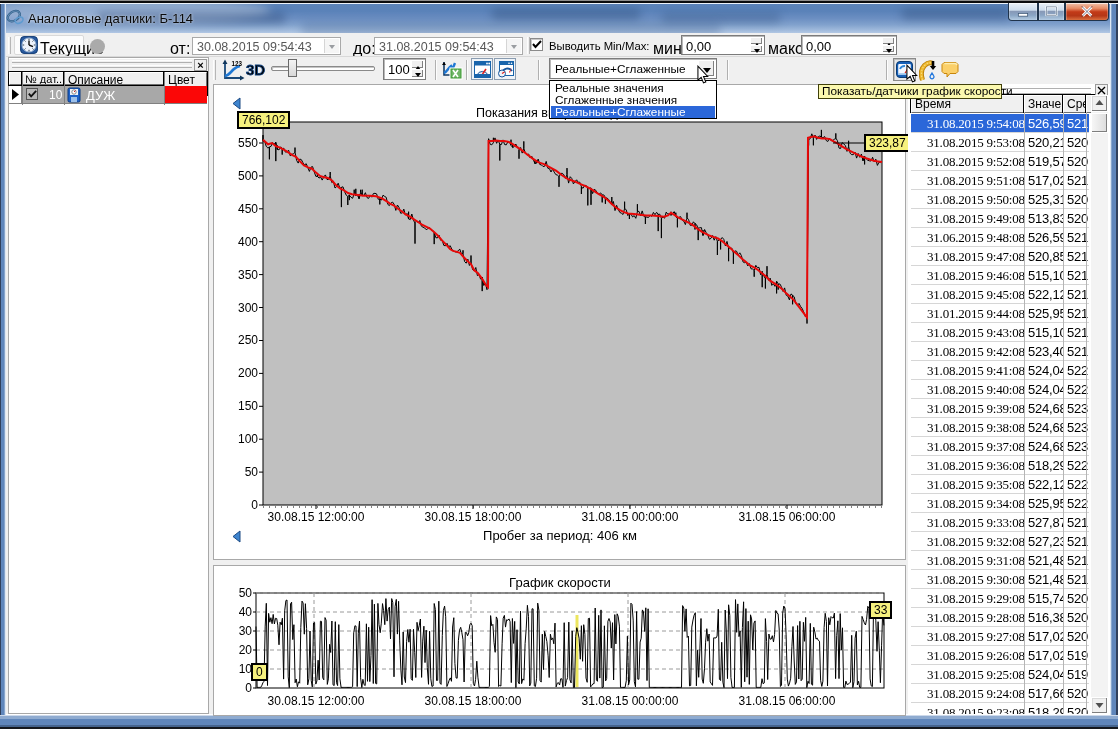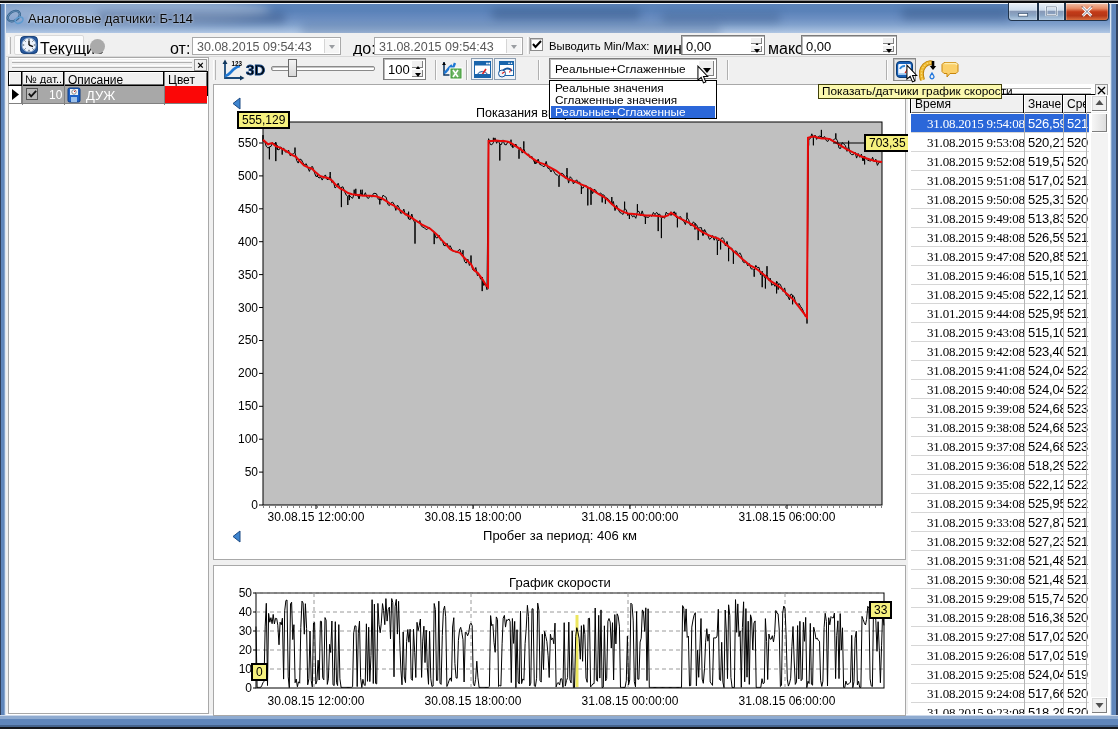--- a/index.html
+++ b/index.html
@@ -338,22 +338,22 @@
 <line x1="630" y1="505" x2="630" y2="509" stroke="#000"></line>
 <text x="787" y="521" text-anchor="middle">31.08.15 06:00:00</text>
 <line x1="787" y1="505" x2="787" y2="509" stroke="#000"></line>
   <line x1="263" y1="507" x2="882" y2="507" stroke="#000" stroke-dasharray="1,5"></line>
   <path d="M263.0,141.1 L263.0,135.1 L263.0,141.7 L264.6,140.9 L266.2,146.3 L267.8,147.9 L269.4,147.4 L269.4,159.3 L269.4,146.9 L271.0,146.4 L272.6,142.5 L274.2,144.2 L275.8,142.2 L275.8,161.1 L275.8,142.5 L277.4,149.7 L277.4,145.4 L277.4,149.2 L279.0,149.9 L280.6,146.8 L282.2,148.4 L282.2,154.6 L282.2,148.8 L283.8,148.2 L285.4,152.1 L287.0,151.9 L288.6,150.2 L290.2,155.8 L291.8,154.5 L293.4,153.7 L295.0,152.4 L295.0,147.6 L295.0,152.1 L296.6,160.4 L298.2,163.1 L299.8,159.0 L301.4,159.7 L303.0,162.8 L304.6,165.0 L306.2,163.7 L307.8,167.5 L309.4,171.4 L311.0,167.1 L312.6,166.6 L314.2,171.8 L315.8,176.3 L317.4,176.5 L317.4,173.5 L317.4,176.1 L319.0,178.1 L320.6,177.0 L322.2,180.1 L323.8,176.8 L325.4,174.9 L327.0,179.5 L328.6,179.4 L330.2,175.6 L330.2,172.0 L330.2,175.9 L331.8,182.6 L333.4,181.4 L335.0,188.0 L336.6,186.7 L338.2,183.2 L339.8,188.1 L341.4,187.7 L341.4,207.1 L341.4,187.3 L343.0,186.8 L344.6,191.7 L346.2,195.1 L347.8,196.5 L347.8,205.0 L347.8,196.9 L349.4,194.8 L349.4,200.1 L349.4,195.2 L351.0,197.3 L352.6,198.3 L354.2,193.6 L354.2,189.7 L354.2,193.9 L355.8,195.9 L355.8,188.8 L355.8,195.2 L357.4,195.2 L359.0,198.5 L359.0,194.0 L359.0,198.8 L360.6,192.6 L360.6,189.8 L360.6,192.0 L362.2,195.2 L362.2,189.7 L362.2,195.8 L363.8,195.4 L365.4,192.7 L367.0,197.6 L368.6,198.4 L370.2,195.4 L371.8,197.2 L373.4,193.5 L375.0,193.3 L376.6,193.9 L378.2,199.3 L379.8,198.7 L379.8,204.4 L379.8,199.0 L381.4,200.1 L383.0,195.2 L384.6,196.4 L386.2,197.3 L387.8,204.4 L389.4,205.6 L391.0,203.0 L392.6,202.1 L394.2,204.4 L395.8,210.4 L397.4,205.0 L399.0,207.4 L400.6,213.2 L402.2,213.0 L403.8,209.1 L405.4,215.1 L407.0,213.4 L408.6,219.1 L408.6,211.7 L408.6,218.7 L410.2,219.7 L411.8,214.0 L413.4,220.2 L415.0,223.0 L415.0,243.6 L415.0,222.8 L416.6,220.8 L418.2,222.7 L419.8,220.5 L421.4,226.2 L423.0,227.2 L424.6,227.9 L426.2,229.7 L427.8,228.7 L429.4,227.6 L431.0,230.0 L432.6,230.7 L434.2,231.9 L434.2,244.1 L434.2,232.3 L435.8,237.7 L437.4,237.9 L439.0,235.1 L440.6,240.2 L442.2,240.2 L443.8,245.4 L445.4,245.8 L447.0,243.3 L448.6,246.9 L450.2,245.7 L451.8,249.2 L453.4,250.9 L455.0,251.8 L456.6,252.0 L458.2,250.7 L459.8,249.2 L461.4,254.0 L463.0,253.6 L463.0,250.3 L463.0,253.7 L464.6,261.6 L466.2,263.2 L467.8,259.0 L469.4,265.5 L471.0,262.8 L471.0,255.5 L471.0,262.2 L472.6,269.6 L474.2,271.0 L475.8,267.5 L477.4,275.6 L479.0,274.5 L480.6,279.2 L482.2,277.1 L482.2,291.1 L482.2,277.2 L483.8,285.5 L485.4,283.2 L487.0,289.7 L488.6,138.7 L490.2,144.3 L491.8,144.8 L493.4,142.7 L493.4,137.8 L493.4,142.1 L495.0,137.9 L496.6,143.3 L498.2,140.2 L499.8,144.3 L499.8,160.5 L499.8,144.4 L501.4,144.5 L503.0,139.9 L504.6,144.5 L506.2,144.9 L507.8,142.0 L509.4,141.9 L511.0,145.1 L511.0,139.7 L511.0,145.4 L512.6,147.2 L512.6,144.3 L512.6,147.6 L514.2,146.6 L515.8,144.0 L517.4,147.2 L519.0,149.5 L519.0,158.7 L519.0,150.2 L520.6,147.5 L522.2,153.1 L523.8,148.3 L523.8,141.4 L523.8,148.4 L525.4,153.1 L527.0,155.2 L528.6,154.0 L530.2,158.0 L531.8,156.3 L533.4,159.8 L535.0,163.8 L535.0,160.7 L535.0,163.4 L536.6,163.2 L536.6,160.1 L536.6,162.7 L538.2,159.1 L539.8,164.5 L541.4,164.9 L543.0,166.5 L544.6,166.3 L546.2,161.4 L547.8,168.2 L549.4,168.6 L551.0,172.0 L552.6,169.0 L554.2,172.1 L555.8,174.6 L557.4,175.1 L559.0,176.7 L559.0,186.8 L559.0,177.0 L560.6,173.5 L562.2,173.3 L563.8,174.7 L565.4,178.4 L567.0,174.6 L567.0,168.1 L567.0,174.4 L568.6,183.1 L570.2,176.7 L571.8,178.5 L573.4,183.9 L575.0,181.6 L576.6,179.8 L578.2,182.3 L579.8,182.2 L581.4,186.6 L581.4,194.0 L581.4,186.8 L583.0,188.3 L584.6,185.3 L586.2,185.5 L587.8,187.5 L587.8,205.4 L587.8,187.2 L589.4,188.3 L591.0,187.9 L591.0,204.8 L591.0,188.2 L592.6,193.6 L594.2,189.3 L595.8,190.3 L597.4,193.3 L599.0,194.4 L600.6,192.9 L602.2,194.8 L602.2,202.4 L602.2,195.1 L603.8,194.9 L605.4,197.6 L605.4,203.8 L605.4,197.9 L607.0,198.0 L608.6,199.4 L610.2,202.3 L611.8,204.3 L611.8,197.0 L611.8,204.7 L613.4,201.5 L615.0,210.6 L616.6,205.3 L618.2,209.4 L619.8,212.4 L621.4,213.2 L623.0,214.5 L624.6,208.6 L624.6,201.7 L624.6,208.6 L626.2,209.7 L627.8,215.6 L629.4,213.7 L629.4,219.0 L629.4,213.7 L631.0,214.2 L632.6,216.9 L634.2,215.6 L635.8,218.3 L637.4,211.7 L637.4,204.2 L637.4,211.4 L639.0,211.4 L640.6,215.9 L642.2,210.9 L643.8,216.3 L645.4,217.2 L645.4,224.0 L645.4,216.7 L647.0,217.2 L648.6,217.4 L650.2,215.3 L651.8,216.4 L653.4,212.4 L655.0,214.7 L656.6,212.3 L658.2,214.3 L658.2,231.1 L658.2,214.4 L659.8,214.2 L661.4,218.2 L661.4,238.1 L661.4,218.7 L663.0,216.8 L664.6,218.2 L666.2,212.1 L667.8,214.2 L669.4,213.7 L671.0,215.5 L671.0,211.8 L671.0,214.9 L672.6,213.8 L674.2,211.6 L675.8,216.3 L675.8,212.7 L675.8,216.9 L677.4,218.3 L677.4,227.3 L677.4,218.6 L679.0,217.3 L680.6,216.6 L682.2,220.2 L683.8,221.2 L685.4,224.6 L687.0,218.0 L687.0,212.7 L687.0,217.8 L688.6,219.6 L690.2,225.3 L691.8,225.3 L693.4,221.8 L695.0,223.7 L695.0,229.5 L695.0,223.4 L696.6,224.8 L698.2,228.6 L698.2,240.1 L698.2,228.1 L699.8,227.8 L701.4,227.6 L703.0,235.5 L703.0,230.2 L703.0,235.3 L704.6,229.5 L706.2,232.7 L707.8,235.1 L709.4,239.3 L711.0,238.3 L712.6,235.5 L714.2,240.2 L715.8,236.6 L717.4,241.4 L717.4,255.0 L717.4,241.3 L719.0,240.0 L720.6,239.3 L720.6,249.4 L720.6,239.4 L722.2,237.5 L723.8,239.4 L725.4,246.0 L727.0,241.4 L728.6,248.1 L728.6,261.2 L728.6,247.8 L730.2,248.5 L731.8,248.1 L733.4,253.2 L733.4,263.8 L733.4,253.3 L735.0,250.9 L736.6,251.3 L738.2,255.0 L739.8,252.8 L741.4,255.6 L743.0,261.9 L744.6,262.7 L746.2,262.3 L747.8,265.9 L749.4,263.6 L751.0,268.8 L752.6,269.0 L754.2,270.5 L754.2,276.7 L754.2,270.6 L755.8,265.3 L757.4,267.7 L759.0,267.3 L760.6,274.7 L762.2,271.5 L762.2,287.2 L762.2,271.6 L763.8,275.8 L765.4,278.8 L765.4,288.5 L765.4,279.0 L767.0,273.9 L767.0,266.2 L767.0,274.3 L768.6,280.3 L770.2,278.1 L771.8,285.4 L773.4,283.8 L775.0,286.4 L776.6,281.7 L776.6,293.4 L776.6,281.3 L778.2,283.8 L778.2,289.6 L778.2,284.4 L779.8,283.9 L781.4,286.6 L783.0,291.4 L784.6,287.9 L786.2,295.2 L787.8,296.0 L789.4,299.9 L791.0,293.9 L792.6,295.3 L792.6,304.3 L792.6,295.3 L794.2,296.8 L795.8,303.6 L797.4,305.4 L799.0,303.4 L800.6,306.5 L802.2,308.5 L803.8,312.3 L805.4,316.8 L807.0,315.1 L807.0,323.5 L807.0,314.8 L808.6,139.7 L808.6,145.5 L808.6,139.6 L810.2,138.7 L811.8,133.8 L813.4,138.5 L813.4,145.3 L813.4,138.5 L815.0,135.0 L816.6,139.4 L818.2,136.8 L819.8,136.0 L821.4,137.0 L821.4,129.9 L821.4,137.2 L823.0,137.8 L824.6,136.5 L826.2,140.5 L827.8,141.5 L829.4,138.3 L831.0,140.6 L832.6,140.7 L834.2,139.3 L835.8,138.6 L835.8,133.4 L835.8,138.1 L837.4,140.6 L839.0,148.1 L840.6,148.5 L842.2,142.6 L843.8,144.0 L845.4,145.5 L847.0,151.4 L848.6,146.6 L848.6,140.8 L848.6,146.4 L850.2,153.3 L851.8,154.7 L853.4,154.6 L855.0,152.1 L856.6,158.1 L858.2,153.5 L859.8,157.3 L861.4,154.1 L863.0,160.7 L863.0,156.0 L863.0,160.7 L864.6,156.5 L864.6,164.4 L864.6,156.3 L866.2,158.9 L867.8,160.3 L869.4,160.8 L871.0,161.0 L872.6,157.3 L874.2,161.9 L875.8,159.2 L877.4,165.4 L879.0,162.2 L880.6,162.6" fill="none" stroke="#000" stroke-width="1"></path>
   <path d="M263.0,139.7 L268.0,144.3 L272.0,143.0 L276.0,146.3 L280.0,147.6 L286.0,150.9 L292.0,154.8 L296.0,156.8 L300.0,161.4 L304.0,165.4 L308.0,167.4 L312.0,168.7 L316.0,172.6 L320.0,175.9 L324.0,177.2 L328.0,177.9 L332.0,180.5 L336.0,185.1 L340.0,188.4 L344.0,190.4 L348.0,193.0 L352.0,194.3 L358.0,195.0 L364.0,195.7 L370.0,195.7 L376.0,196.3 L382.0,198.3 L386.0,200.9 L390.0,203.6 L394.0,205.5 L398.0,208.8 L402.0,211.5 L406.0,214.7 L410.0,216.7 L414.0,219.3 L418.0,222.0 L422.0,224.6 L426.0,226.6 L430.0,228.6 L434.0,231.9 L438.0,235.8 L442.0,240.4 L446.0,244.4 L450.0,249.0 L453.0,250.9 L456.0,251.6 L460.0,252.9 L464.0,257.5 L468.0,261.5 L471.0,264.1 L474.0,270.0 L478.0,273.3 L482.0,278.6 L486.0,285.2 L488.0,287.1 L488.5,141.0 L492.0,141.0 L496.0,140.4 L500.0,141.0 L504.0,141.0 L508.0,141.7 L512.0,143.7 L516.0,146.3 L520.0,148.9 L526.0,153.5 L532.0,158.1 L538.0,162.1 L544.0,164.1 L550.0,167.4 L556.0,170.6 L562.0,175.3 L568.0,179.2 L574.0,181.2 L580.0,183.8 L586.0,186.4 L592.0,189.7 L598.0,193.7 L604.0,197.0 L608.0,200.3 L612.0,204.2 L616.0,207.5 L620.0,210.1 L624.0,212.1 L628.0,213.4 L634.0,214.1 L640.0,214.7 L646.0,215.4 L652.0,215.4 L658.0,216.1 L664.0,216.7 L668.0,215.4 L671.0,212.8 L674.0,214.7 L678.0,217.4 L682.0,219.3 L686.0,221.3 L690.0,223.3 L694.0,225.9 L698.0,229.2 L702.0,231.9 L706.0,233.8 L710.0,235.8 L714.0,237.1 L718.0,238.4 L722.0,241.1 L726.0,244.4 L730.0,247.7 L734.0,251.6 L738.0,254.9 L742.0,258.8 L746.0,262.1 L750.0,265.4 L754.0,267.4 L758.0,270.0 L762.0,273.3 L766.0,276.6 L770.0,280.6 L774.0,283.2 L778.0,285.8 L782.0,289.1 L786.0,293.1 L790.0,296.4 L794.0,300.3 L798.0,305.6 L802.0,310.8 L805.0,314.8 L807.0,317.4 L808.0,137.7 L811.0,137.1 L814.0,136.4 L818.0,137.7 L822.0,138.4 L826.0,138.4 L830.0,139.1 L834.0,141.7 L838.0,143.7 L842.0,146.3 L846.0,148.9 L850.0,150.9 L854.0,152.9 L858.0,154.8 L862.0,156.8 L866.0,158.1 L870.0,159.5 L874.0,160.8 L878.0,161.4 L882.0,162.1" fill="none" stroke="#e80808" stroke-width="2"></path>
   <line x1="833" y1="143" x2="865" y2="143" stroke="#000"></line>
   <text x="560" y="540" text-anchor="middle" style="font-size:13px">Пробег за период: 406 км</text>
   <path d="M240 531 L233 536.5 L240 542 Z" fill="#3f85cf" stroke="#1c4a84"></path>
 </svg>
-<div class="ylab" style="left:237px;top:111px;">555,129</div>
-<div class="ylab" style="left:864px;top:134px;">703,35</div>
+<div class="ylab" style="left:237px;top:111px;">766,102</div>
+<div class="ylab" style="left:864px;top:134px;">323,87</div>
 
 <div class="panel" style="left:213px;top:565px;width:693px;height:151px;"></div>
 <svg class="abs" style="left:213px;top:565px" width="693" height="151" viewBox="213 565 693 151">
   <text x="560" y="587" text-anchor="middle" style="font-size:13px">График скорости</text>
   <rect x="256" y="593" width="628" height="95" fill="#fff" stroke="#000"></rect>
   <text x="252" y="692" text-anchor="end">0</text>
 <line x1="253" y1="688.0" x2="256" y2="688.0" stroke="#000"></line>
 <text x="252" y="673" text-anchor="end">10</text>
 <line x1="253" y1="669.0" x2="256" y2="669.0" stroke="#000"></line>
 <line x1="256" y1="669.0" x2="884" y2="669.0" stroke="#9a9a9a" stroke-dasharray="4,3"></line>
@@ -419,21 +419,21 @@
       <span class="c1">31.08.2015 9:50:08</span>
       <span class="c2">525,319</span>
       <span class="c3">520</span>
     </div>
 <div class="trow" style="top:96px">
       <span class="c1">31.08.2015 9:49:08</span>
       <span class="c2">513,83</span>
       <span class="c3">520</span>
     </div>
 <div class="trow" style="top:115px">
-      <span class="c1">31.08.2015 9:48:08</span>
+      <span class="c1">31.06.2015 9:48:08</span>
       <span class="c2">526,596</span>
       <span class="c3">521</span>
     </div>
 <div class="trow" style="top:134px">
       <span class="c1">31.08.2015 9:47:08</span>
       <span class="c2">520,851</span>
       <span class="c3">521</span>
     </div>
 <div class="trow" style="top:153px">
       <span class="c1">31.08.2015 9:46:08</span>

